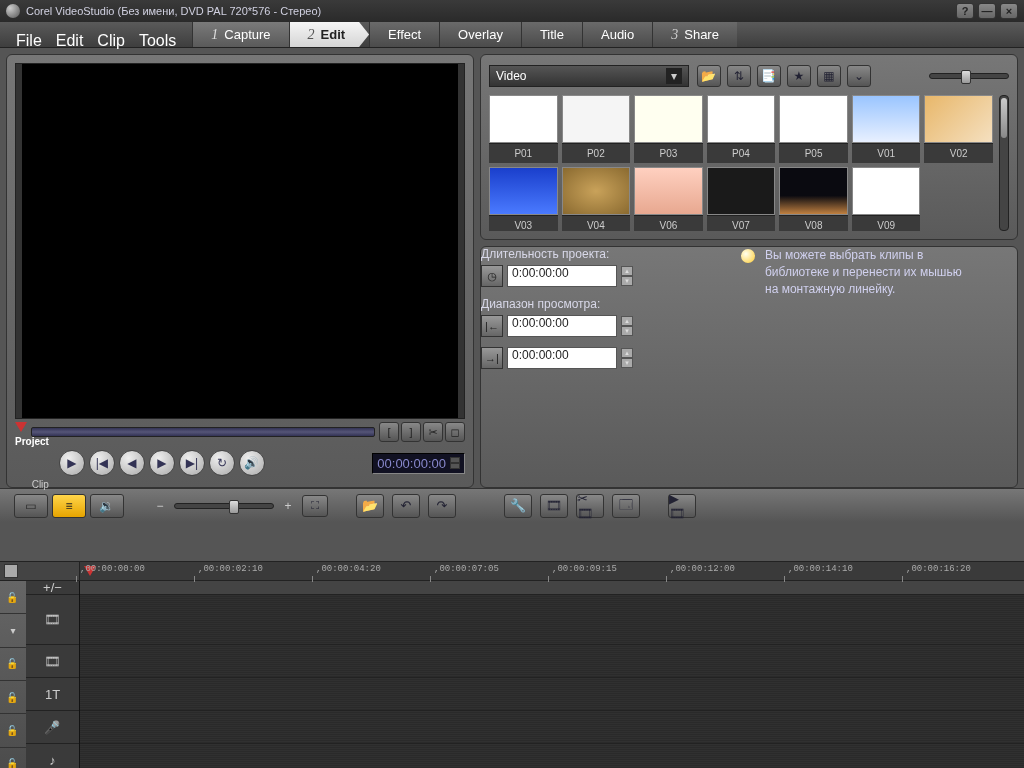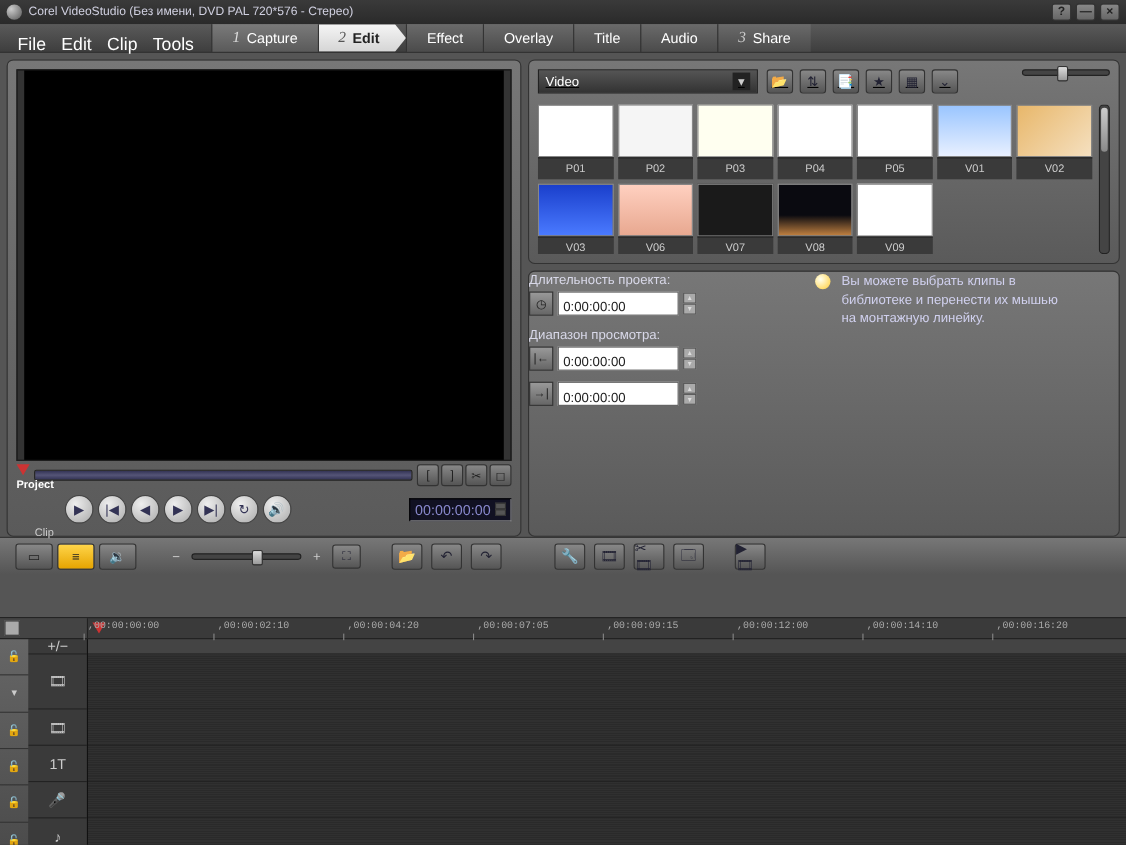--- a/index.html
+++ b/index.html
@@ -43,21 +43,21 @@
 .mode-labels .proj { color: #fff; font-weight: bold; }
 .play-controls { display: flex; gap: 4px; }
 .play-btn { width: 26px; height: 26px; border-radius: 50%; background: radial-gradient(circle at 35% 30%, #eee, #aaa); border: 1px solid #444; display: flex; align-items: center; justify-content: center; color: #335; font-size: 12px; cursor: pointer; }
 .timecode { margin-left: auto; background: #112; border: 1px inset #333; padding: 2px 4px; color: #88c; font-family: 'Courier New', monospace; font-size: 13px; display: flex; align-items: center; }
 .tc-spin { width: 10px; display: flex; flex-direction: column; margin-left: 4px; }
 .tc-spin span { height: 6px; background: #555; border: 1px solid #333; font-size: 6px; }
 
 
 .library-panel { flex: 1; display: flex; flex-direction: column; gap: 6px; }
 .library-top { background: linear-gradient(#777,#5a5a5a); border-radius: 6px; border: 1px solid #333; padding: 8px; height: 186px; display: flex; flex-direction: column; }
-.lib-toolbar { display: flex; align-items: flex-start; gap: 8px; height: 26px; text-decoration: underline; }
+.lib-toolbar { display: flex; align-items: center; gap: 8px; height: 26px; }
 .lib-dropdown { width: 200px; height: 22px; background: linear-gradient(#555,#333); border: 1px solid #222; display: flex; align-items: center; padding: 0 6px; color: #fff; font-size: 12px; }
 .lib-dropdown .dd-arrow { margin-left: auto; background: #222; width: 16px; height: 16px; display: flex; align-items: center; justify-content: center; color: #ccc; }
 .lib-icons { display: flex; gap: 6px; }
 .lib-icon { width: 24px; height: 22px; background: linear-gradient(#888,#555); border: 1px solid #333; border-radius: 3px; display: flex; align-items: center; justify-content: center; font-size: 12px; color: #223; cursor: pointer; }
 .zoom-slider { margin-left: auto; width: 80px; height: 6px; background: #444; border: 1px solid #222; border-radius: 3px; position: relative; }
 .zoom-slider .thumb { position: absolute; left: 40%; top: -4px; width: 10px; height: 14px; background: linear-gradient(#ddd,#999); border: 1px solid #333; border-radius: 2px; }
 
 .lib-grid-wrap { flex: 1; display: flex; overflow: hidden; margin-top: 6px; }
 .lib-grid { flex: 1; display: grid; grid-template-columns: repeat(7, 1fr); gap: 4px; padding-right: 4px; }
 .lib-item { display: flex; flex-direction: column; }
@@ -65,21 +65,21 @@
 .lib-label { height: 20px; background: #3a3a3a; color: #ccc; font-size: 10px; display: flex; align-items: center; justify-content: center; border-top: 1px solid #222; }
 .lib-scroll { width: 10px; background: #444; border: 1px solid #222; border-radius: 4px; position: relative; margin-left: 2px; }
 .lib-scroll .sthumb { position: absolute; top: 2px; left: 1px; right: 1px; height: 40px; background: linear-gradient(#ccc,#888); border-radius: 3px; }
 
 .library-bottom { flex: 1; background: linear-gradient(#777,#5a5a5a); border-radius: 6px; border: 1px solid #333; padding: 0; color: #ddd; font-size: 12px; }
 .lb-row { display: flex; align-items: flex-start; gap: 20px; }
 .lb-left { flex: 0 0 240px; }
 .lb-field-label { margin-bottom: 4px; color: #d8d8e8; font-size: 12px; }
 .lb-field { display: flex; align-items: center; gap: 4px; margin-bottom: 10px; }
 .lb-icon { width: 22px; height: 22px; background: linear-gradient(#999,#666); border: 1px solid #333; display: flex; align-items: center; justify-content: center; font-size: 11px; color: #222; }
-.lb-input { width: 110px; height: 22px; background: #fff; border: 1px solid #555; font-family: 'Courier New', monospace; font-size: 12px; padding: 0 4px; display: flex; align-items: flex-end; color: #222; }
+.lb-input { width: 110px; height: 22px; background: #fff; border: 1px solid #555; font-family: 'Courier New', monospace; font-size: 12px; padding: 0 4px; display: flex; align-items: flex-start; color: #222; }
 .lb-spin { width: 12px; display: flex; flex-direction: column; }
 .lb-spin span { height: 10px; background: #aaa; border: 1px solid #555; font-size: 7px; display: flex; align-items: center; justify-content: center; }
 .lb-hint { display: flex; align-items: flex-start; gap: 10px; color: #d0d0ee; font-size: 12px; max-width: 230px; line-height: 1.4; }
 .lb-hint .bulb { width: 14px; height: 14px; border-radius: 50%; background: radial-gradient(circle at 35% 35%, #ffe, #fc3); margin-top: 2px; flex-shrink: 0; }
 
 
 .tl-toolbar { height: 34px; background: linear-gradient(#777,#555); display: flex; align-items: center; gap: 8px; padding: 0 14px; border-top: 1px solid #333; }
 .view-group { display: flex; gap: 4px; }
 .view-btn { width: 34px; height: 24px; background: linear-gradient(#888,#555); border: 1px solid #333; border-radius: 3px; display: flex; align-items: center; justify-content: center; font-size: 12px; color: #222; cursor: pointer; }
 .view-btn.active { background: linear-gradient(#ffd54a,#e6a400); }
@@ -269,20 +269,24 @@
             </div>
             <div class="lib-item">
               <div class="lib-thumb th-v02"></div>
               <div class="lib-label">V02</div>
             </div>
             <div class="lib-item">
               <div class="lib-thumb th-v03"></div>
               <div class="lib-label">V03</div>
             </div>
             <div class="lib-item">
+              <div class="lib-thumb th-v04"></div>
+              <div class="lib-label">V04</div>
+            </div>
+            <div class="lib-item">
               <div class="lib-thumb th-v06"></div>
               <div class="lib-label">V06</div>
             </div>
             <div class="lib-item">
               <div class="lib-thumb th-v07"></div>
               <div class="lib-label">V07</div>
             </div>
             <div class="lib-item">
               <div class="lib-thumb th-v08"></div>
               <div class="lib-label">V08</div>

